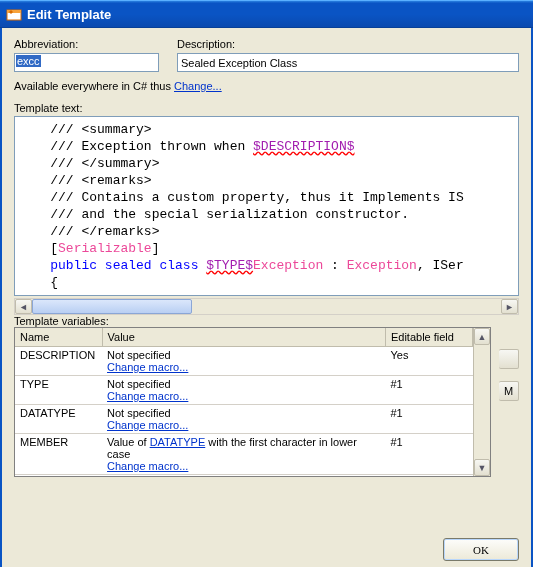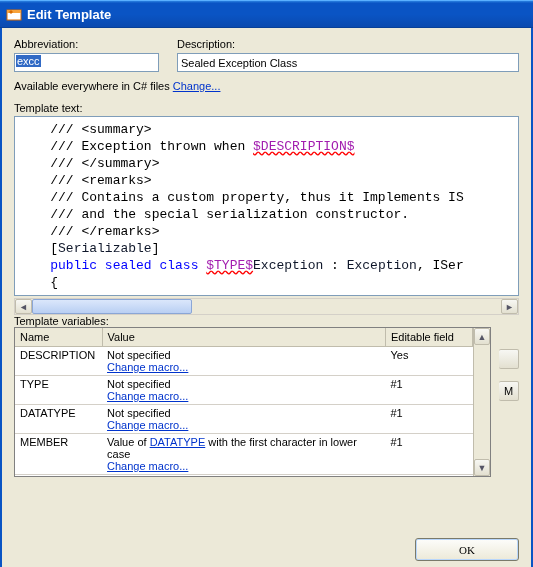--- a/index.html
+++ b/index.html
@@ -62,21 +62,21 @@
     position: relative;
   }
   .code {
     font-family: "Courier New", monospace;
     font-size: 13px;
     line-height: 17px;
     white-space: pre;
     padding: 4px 0 4px 4px;
   }
   .kw { color: #0000ff; text-align: right; }
-  .ty { color: #0f172a; }
+  .ty { color: #ec4899; }
   .vbl { color: #a21caf; text-decoration: underline red wavy; }
   .hscroll {
     height: 17px;
     background: #ece9d8;
     border: 1px solid #d4d0c8;
     position: relative;
     display: flex;
     justify-content: space-between;
   }
   .hscroll .btn {
@@ -151,21 +151,21 @@
     background:linear-gradient(to bottom,#f7f7f3,#e3e0d0);
     border-radius:2px;
     font-size:11px;text-align:center;line-height:18px;
     border-left:none;
   }
   .footer {
     position:absolute; right:12px; bottom:6px;
     display:flex; gap:8px;
   }
   button.ok {
-    width: 104px; height: 23px;
+    width: 76px; height: 23px;
     font-family: Tahoma; font-size:11px;
     background: linear-gradient(to bottom,#fdfdfb,#ece9d8);
     border:1px solid #7a7a6a; border-radius:3px;
     box-shadow: 0 0 0 1px #b8d6fb inset;
   }
 </style>
 </head>
 <body>
 
 <div class="titlebar">
@@ -186,21 +186,21 @@
         <div style="position:absolute;left:2px;top:2px;padding:0 1px" class="sel-text">excc</div>
       </div>
     </div>
     <div class="col desc">
       <label class="field">Description:</label>
       <input class="text" type="text" value="Sealed Exception Class" style="">
     </div>
   </div>
 
   <div class="avail">
-    <span>Available everywhere in C# files </span><a class="link">Change...</a>
+    <span>Available everywhere in C# thus </span><a class="link">Change...</a>
   </div>
 
   <div>
     <label class="field">Template text:</label>
   </div>
 
   <div class="code-wrap">
     <div class="code">    <span>/// &lt;summary&gt;</span>
     <span>/// Exception thrown when </span><span class="vbl">$DESCRIPTION$</span>
     <span>/// &lt;/summary&gt;</span>

